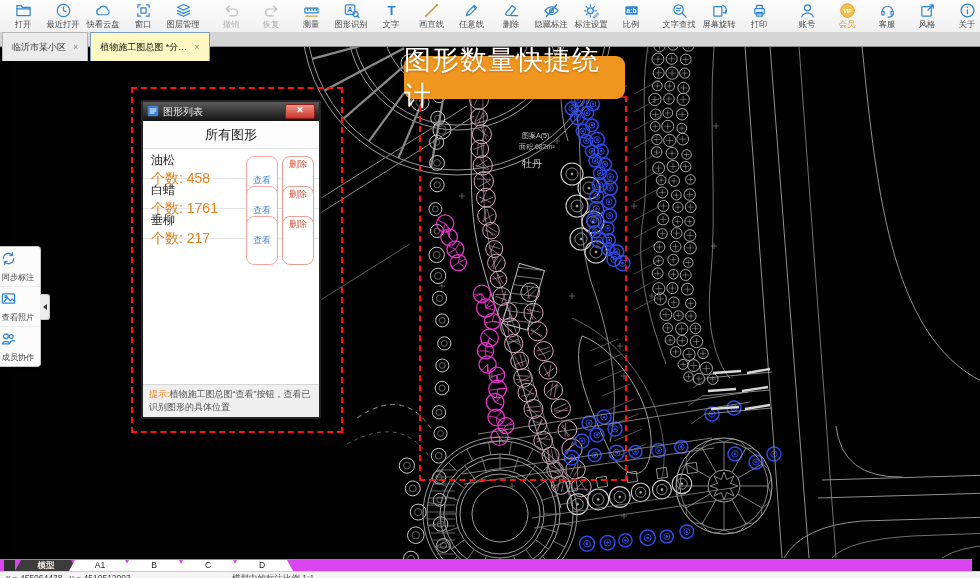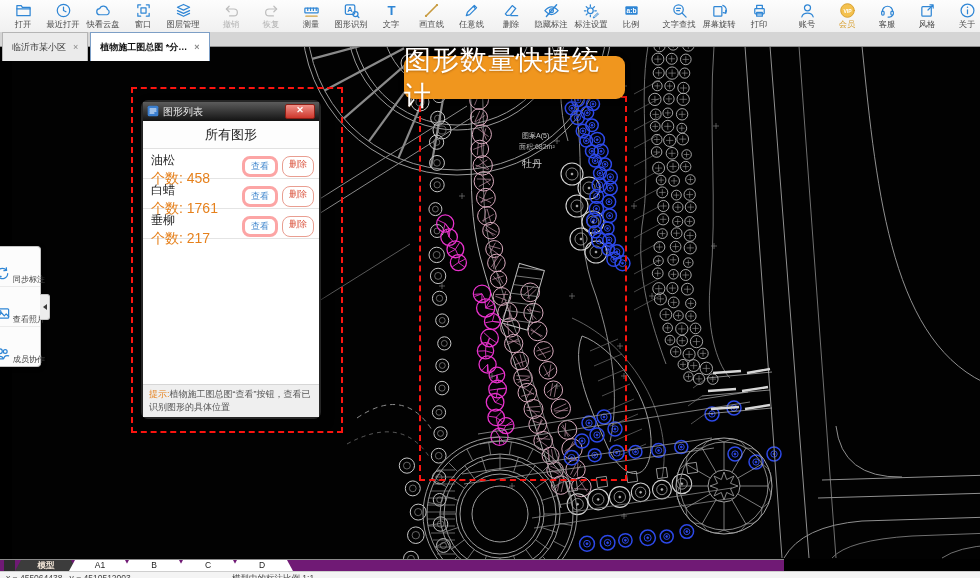--- a/index.html
+++ b/index.html
@@ -13,61 +13,61 @@
   .tb-ic{height:17px;display:flex;align-items:center}
   .tb-lb{font-size:9px;color:#4a4a4a;white-space:nowrap;transform:scale(.92);margin-top:-1px}
   .tb-item.disabled{color:#bdbdbd}.tb-item.disabled .tb-lb{color:#b2b2b2}
   .tb-item.gold .tb-lb{color:#d79e2e}
   .tb-sep{width:1px;height:24px;background:#d3d3d3;margin:0 4px}
   
   #doctabs{position:absolute;top:32px;left:0;right:0;height:14px;background:#d5d5d5;display:flex;
            align-items:stretch;padding-left:2px;z-index:20;border-bottom:1px solid #8f8f8f}
   .dtab{display:flex;align-items:center;gap:7px;padding:14px 9px;font-size:9px;color:#333;background:#ebebeb;
         border:1px solid #b5b5b5;border-bottom:none;margin-right:2px;cursor:pointer}
-  .dtab.active{background:#ffffff;border-color:#7d9fc6;font-weight:bold;color:#111}
+  .dtab.active{background:#fef9c3;border-color:#7d9fc6;font-weight:normal;color:#111}
   .dtab-x{color:#888;font-size:9px}
   
   #canvas-wrap{position:absolute;top:46px;left:12px;width:980px;height:513px;background:#020202;z-index:1}
   
   .redbox{position:absolute;border:2px dashed #fb1410;z-index:5;pointer-events:none}
   #redbox-dialog{left:131px;top:87px;width:208px;height:342px}
   #redbox-area{left:419px;top:96px;width:204px;height:381px}
   #banner{position:absolute;left:404px;top:56px;width:221px;height:43px;background:#f0961e;border-radius:9px;
           display:flex;align-items:center;justify-content:center;color:#fff;font-size:27px;font-weight:normal;
           letter-spacing:1px;z-index:8;text-shadow:0 1px 2px rgba(110,55,0,.45);box-shadow:0 1px 5px rgba(0,0,0,.55)}
   
   #dialog{position:absolute;left:141px;top:100px;width:176px;height:315px;background:#f97316;border:2px solid #262626;
-          border-radius:7px;box-shadow:3px 4px 10px rgba(0,0,0,.6);display:flex;flex-direction:column;z-index:10}
+          border-radius:2px;box-shadow:3px 4px 10px rgba(0,0,0,.6);display:flex;flex-direction:column;z-index:10}
   #dlg-title{height:19px;background:linear-gradient(#5c5c5c,#131313);display:flex;align-items:center;padding:0 4px;gap:4px}
   #dlg-title .t{color:#ececec;font-size:10px;flex:1}
   #dlg-close{width:28px;height:13px;background:linear-gradient(#ef9188,#cd372c);border:1px solid #8c1e15;
              border-radius:2px;color:#fff;font-size:9px;line-height:11px;text-align:center;font-weight:bold;cursor:pointer}
   #dlg-header{height:27px;line-height:27px;text-align:center;font-size:13px;color:#222;border-bottom:1px solid #e1e1e1;background:#fdfdfd}
   #dlg-rows{background:#fff}
   .drow{height:30px;border-bottom:1px solid #e4e4e4;position:relative;padding:3px 8px;box-sizing:border-box;cursor:pointer}
   .drow .nm{font-size:12px;color:#222}
   .drow .ct{font-size:14px;color:#e6811c;margin-top:1px}
   .drow .btns{position:absolute;right:5px;top:7px;display:flex;gap:4px}
-  .btn-view{font-size:9px;color:#3f86cd;border:3px solid #fca5a5;border-radius:8px;padding:1px 6px;background:#fff;cursor:pointer}
+  .btn-view{font-size:9px;color:#3f86cd;border:1px solid #fca5a5;border-radius:8px;padding:17px 6px;background:#fff;cursor:pointer}
   .btn-del{font-size:9px;color:#dc5a45;border:1px solid #e99e91;border-radius:8px;padding:1px 6px;background:#fff;cursor:pointer}
   #dlg-body{flex:1;background:#fff}
   #dlg-hint{background:#efefef;border-top:1px solid #d6d6d6;font-size:9px;line-height:12.5px;color:#555;padding:3px 6px 4px}
   #dlg-hint .pfx{color:#e6811c}
   
   #sidepanel{position:absolute;left:0;top:246px;width:40px;background:#fcfcfc;border:1px solid #c4c4c4;border-left:none;
              border-radius:0 4px 4px 0;box-shadow:1px 1px 4px rgba(0,0,0,.45);z-index:9}
-  .sp-btn{height:39px;display:flex;flex-direction:row;align-items:flex-end;justify-content:center;color:#2f86d5;
+  .sp-btn{height:39px;display:flex;flex-direction:column;align-items:flex-start;justify-content:center;color:#2f86d5;
           border-bottom:1px solid #ebebeb;cursor:pointer}
   .sp-btn:last-child{border-bottom:none}
   .sp-lb{font-size:9px;color:#444;margin-top:0;transform:scale(.9);white-space:nowrap}
   #sp-handle{position:absolute;left:40px;top:294px;width:9px;height:24px;background:#ededed;border:1px solid #c4c4c4;
              border-left:none;border-radius:0 3px 3px 0;z-index:9;display:flex;align-items:center;justify-content:center;cursor:pointer}
   #sp-handle i{width:0;height:0;border:3px solid transparent;border-right:4px solid #3a3a3a;margin-right:2px}
   
-  #sheetbar{position:absolute;left:0;top:559px;width:784px;height:12px;background:#701a75;border-top:1px solid #8a8a8a;
+  #sheetbar{position:absolute;left:0;top:559px;width:972px;height:12px;background:#d946ef;border-top:1px solid #8a8a8a;
             display:flex;align-items:stretch;padding-left:4px;z-index:20;box-sizing:border-box}
   #sheet-nav{width:11px;background:#2e2e2e;margin-right:4px}
   .stab{min-width:46px;padding:0 8px;font-size:8.5px;line-height:11px;text-align:center;color:#222;background:#fff;
         clip-path:polygon(0 100%,6px 0,calc(100% - 6px) 0,100% 100%);margin:0 -4px;cursor:pointer}
   .stab.active{background:#3c3c3c;color:#f3e6d8;font-weight:bold}
   #statusbar{position:absolute;left:0;top:571px;width:980px;height:7px;background:#f4f4f4;border-top:1px solid #cfcfcf;
              overflow:hidden;font-size:8.5px;color:#444;z-index:20}
   #statusbar .coords{position:absolute;left:6px;top:1px}
   #statusbar .scale{position:absolute;left:232px;top:1px}
 </style>

